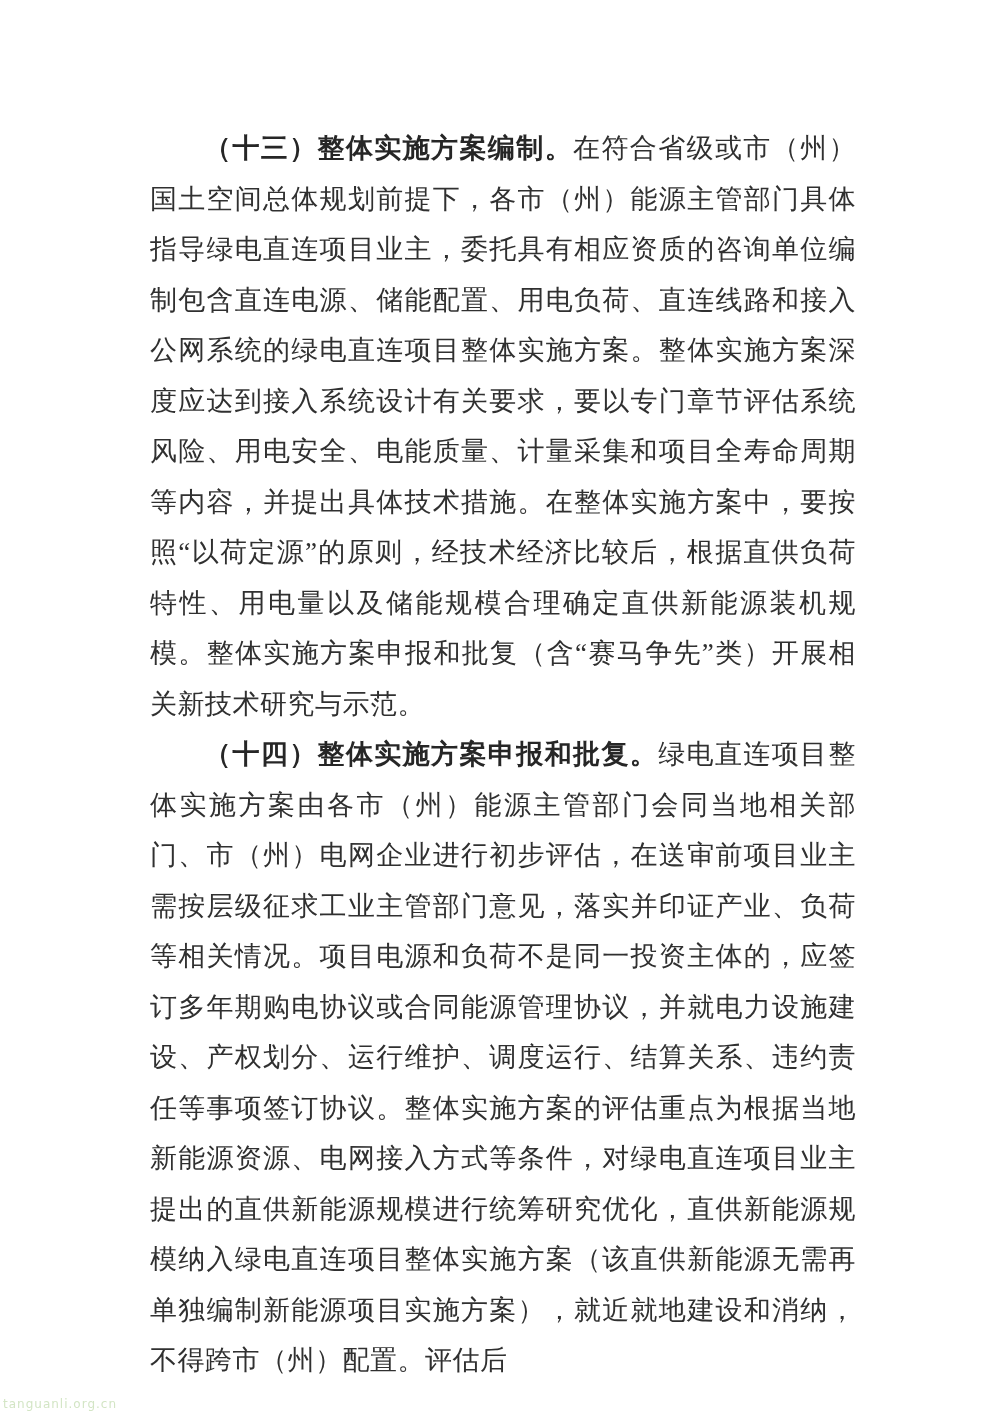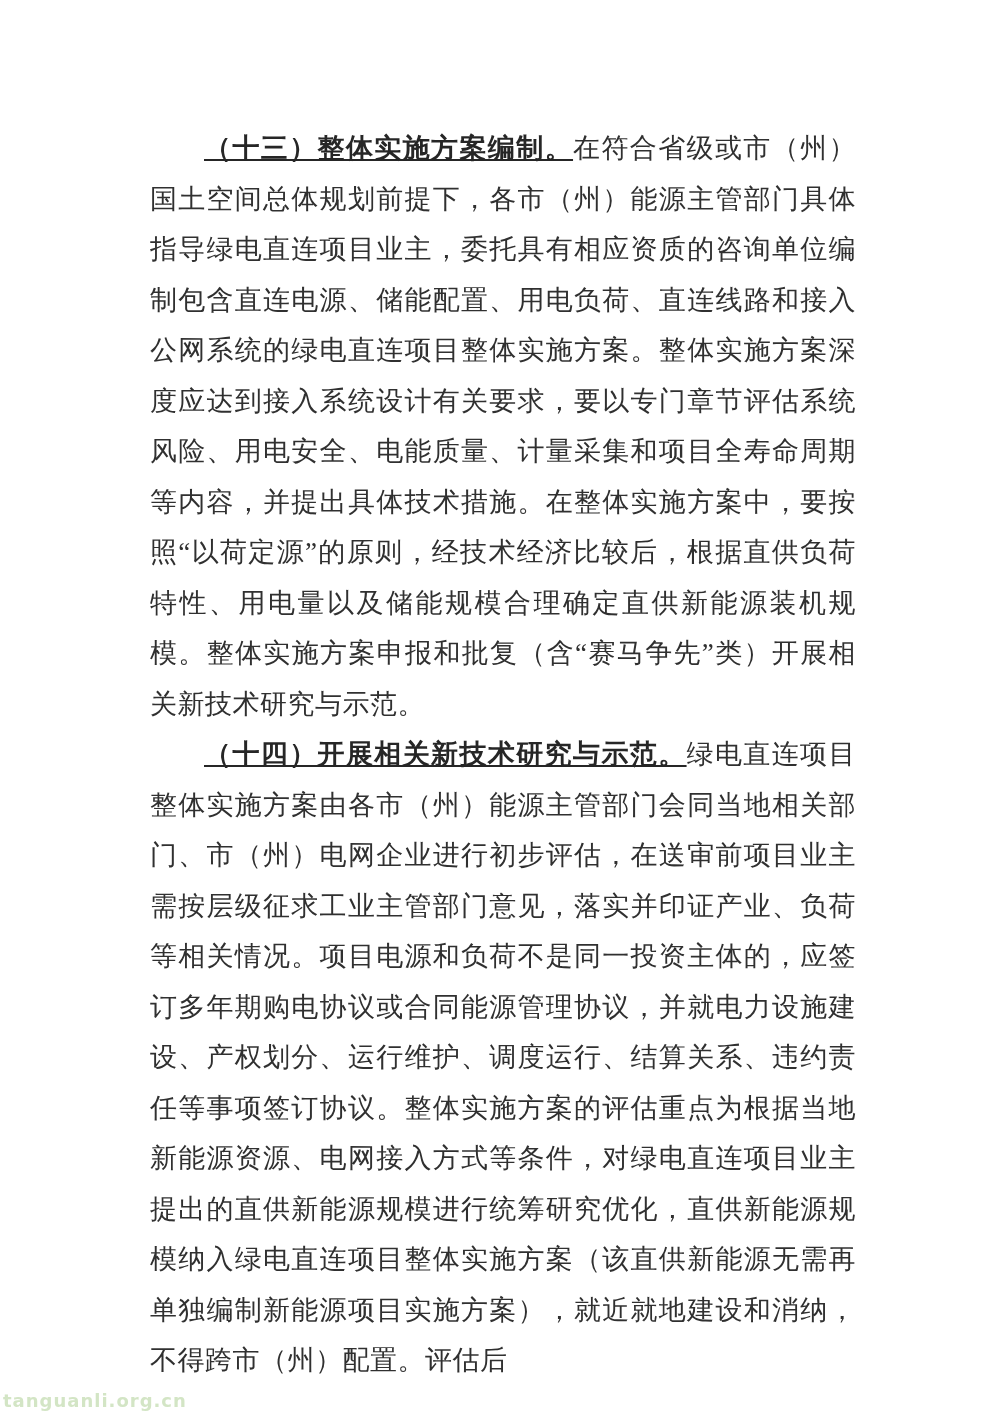--- a/index.html
+++ b/index.html
@@ -26,41 +26,40 @@
     text-align: justify;
     letter-spacing: 0.5px;
   }
   .para {
     margin: 0;
     text-indent: 2em;
   }
   .para-heading {
     font-weight: 700;
     color: #262626;
-    text-decoration: underline;
   }
   .watermark {
     position: absolute;
     left: 3px;
     bottom: 3px;
     font-family: "DejaVu Sans", "Liberation Sans", sans-serif;
-    font-weight: 700;
-    font-size: 18px;
+    font-weight: 400;
+    font-size: 12px;
     letter-spacing: 1px;
     user-select: none;
   }
 </style>
 </head>
 <body>
 
 <div class="page" style="background: rgb(255, 255, 255);">
 
   <div class="text-block" style="color: rgb(48, 48, 48);">
 
     <p class="para"><span class="para-heading">（十三）整体实施方案编制。</span><span>在符合省级或市（州）国土空间总体规划前提下，各市（州）能源主管部门具体指导绿电直连项目业主，委托具有相应资质的咨询单位编制包含直连电源、储能配置、用电负荷、直连线路和接入公网系统的绿电直连项目整体实施方案。整体实施方案深度应达到接入系统设计有关要求，要以专门章节评估系统风险、用电安全、电能质量、计量采集和项目全寿命周期等内容，并提出具体技术措施。在整体实施方案中，要按照“以荷定源”的原则，经技术经济比较后，根据直供负荷特性、用电量以及储能规模合理确定直供新能源装机规模。整体实施方案申报和批复（含“赛马争先”类）开展相关新技术研究与示范。</span></p>
 
-    <p class="para"><span class="para-heading">（十四）开展相关新技术研究与示范。</span><span>绿电直连项目整体实施方案由各市（州）能源主管部门会同当地相关部门、市（州）电网企业进行初步评估，在送审前项目业主需按层级征求工业主管部门意见，落实并印证产业、负荷等相关情况。项目电源和负荷不是同一投资主体的，应签订多年期购电协议或合同能源管理协议，并就电力设施建设、产权划分、运行维护、调度运行、结算关系、违约责任等事项签订协议。整体实施方案的评估重点为根据当地新能源资源、电网接入方式等条件，对绿电直连项目业主提出的直供新能源规模进行统筹研究优化，直供新能源规模纳入绿电直连项目整体实施方案（该直供新能源无需再单独编制新能源项目实施方案），就近就地建设和消纳，不得跨市（州）配置。评估后</span></p>
+    <p class="para"><span class="para-heading">（十四）整体实施方案申报和批复。</span><span>绿电直连项目整体实施方案由各市（州）能源主管部门会同当地相关部门、市（州）电网企业进行初步评估，在送审前项目业主需按层级征求工业主管部门意见，落实并印证产业、负荷等相关情况。项目电源和负荷不是同一投资主体的，应签订多年期购电协议或合同能源管理协议，并就电力设施建设、产权划分、运行维护、调度运行、结算关系、违约责任等事项签订协议。整体实施方案的评估重点为根据当地新能源资源、电网接入方式等条件，对绿电直连项目业主提出的直供新能源规模进行统筹研究优化，直供新能源规模纳入绿电直连项目整体实施方案（该直供新能源无需再单独编制新能源项目实施方案），就近就地建设和消纳，不得跨市（州）配置。评估后</span></p>
 
   </div>
 
   <div class="watermark" style="color: rgb(211, 229, 197);">tanguanli.org.cn</div>
 
 </div>
 
 </body></html>

